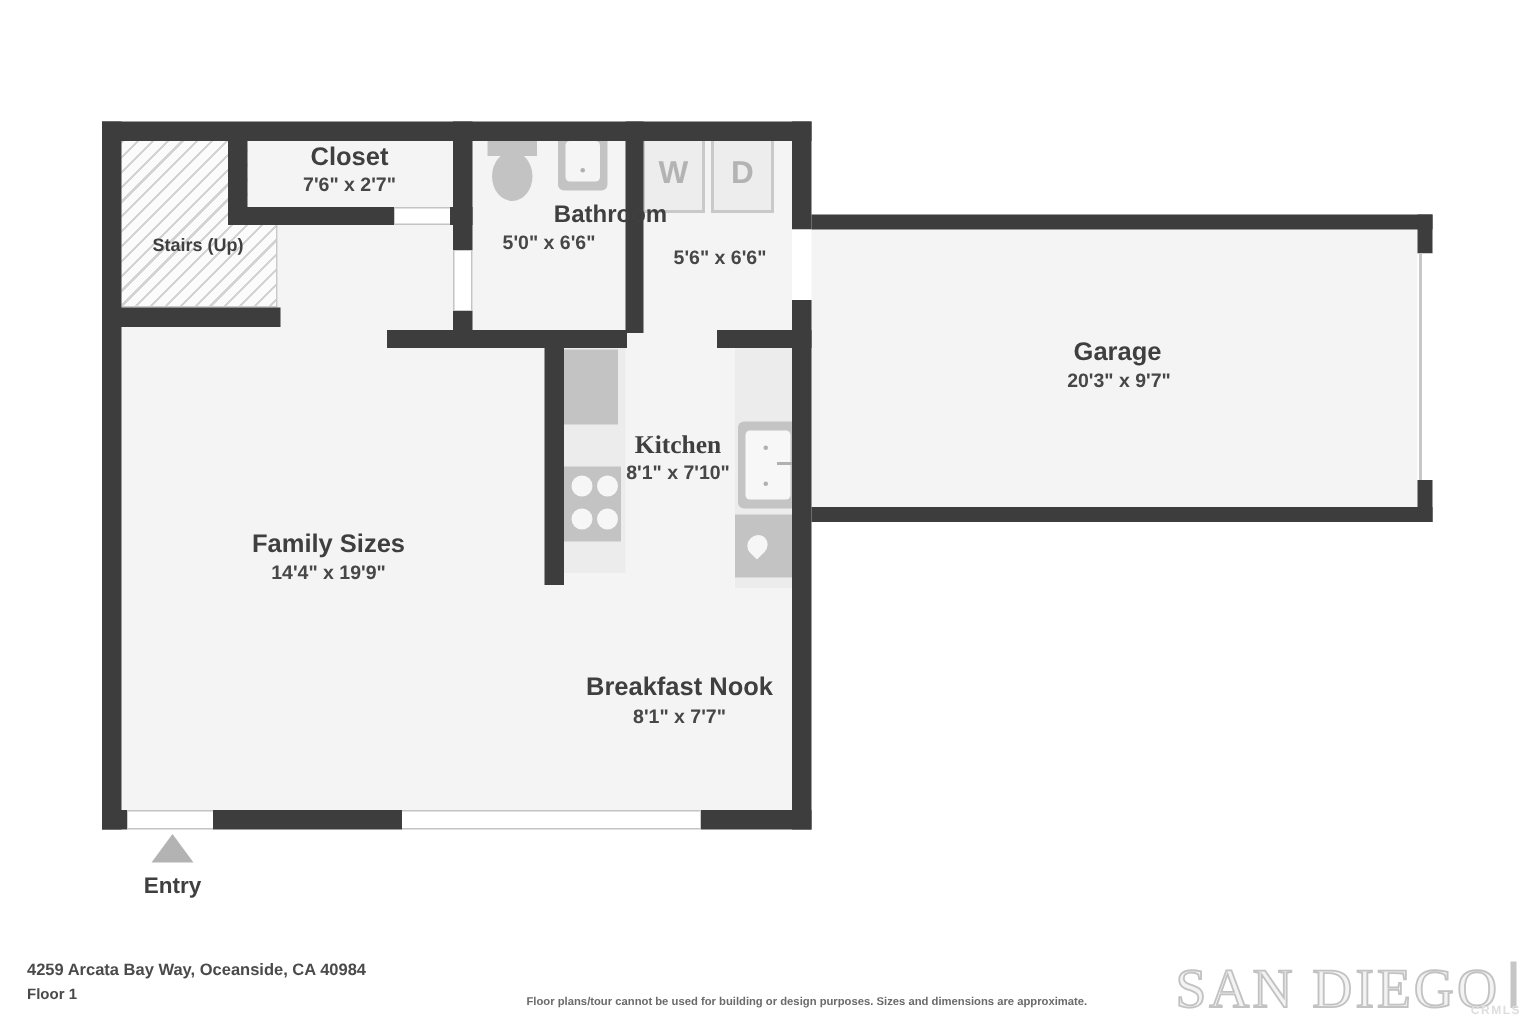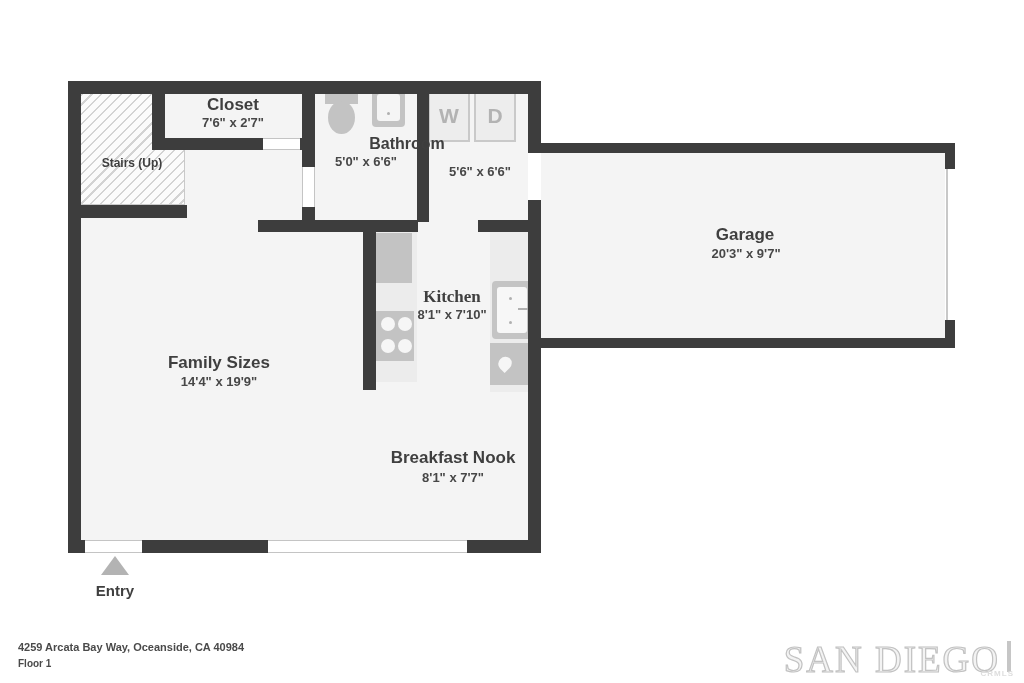--- a/index.html
+++ b/index.html
@@ -136,20 +136,21 @@
   <div class="room-dims" style="left:219px;top:374px;">14'4" x 19'9"</div>
 
   <div class="room-label" style="left:453px;top:448px;">Breakfast Nook</div>
   <div class="room-dims" style="left:453px;top:470px;">8'1" x 7'7"</div>
 
   <div class="entry-arrow" style="left:101px;top:556px;"></div>
   <div class="entry-label" style="left:115px;top:582px;">Entry</div>
 
   <div class="addr">4259 Arcata Bay Way, Oceanside, CA 40984</div>
   <div class="floor-no">Floor 1</div>
+  <div class="disclaimer">Floor plans/tour cannot be used for building or design purposes. Sizes and dimensions are approximate.</div>
 
   <div class="logo">
     <span class="logo-txt">SAN DIEGO</span>
     <span class="logo-bar"></span>
   </div>
   <div class="logo-sub">CRMLS</div>
 
 </div>
 
 </body></html>

